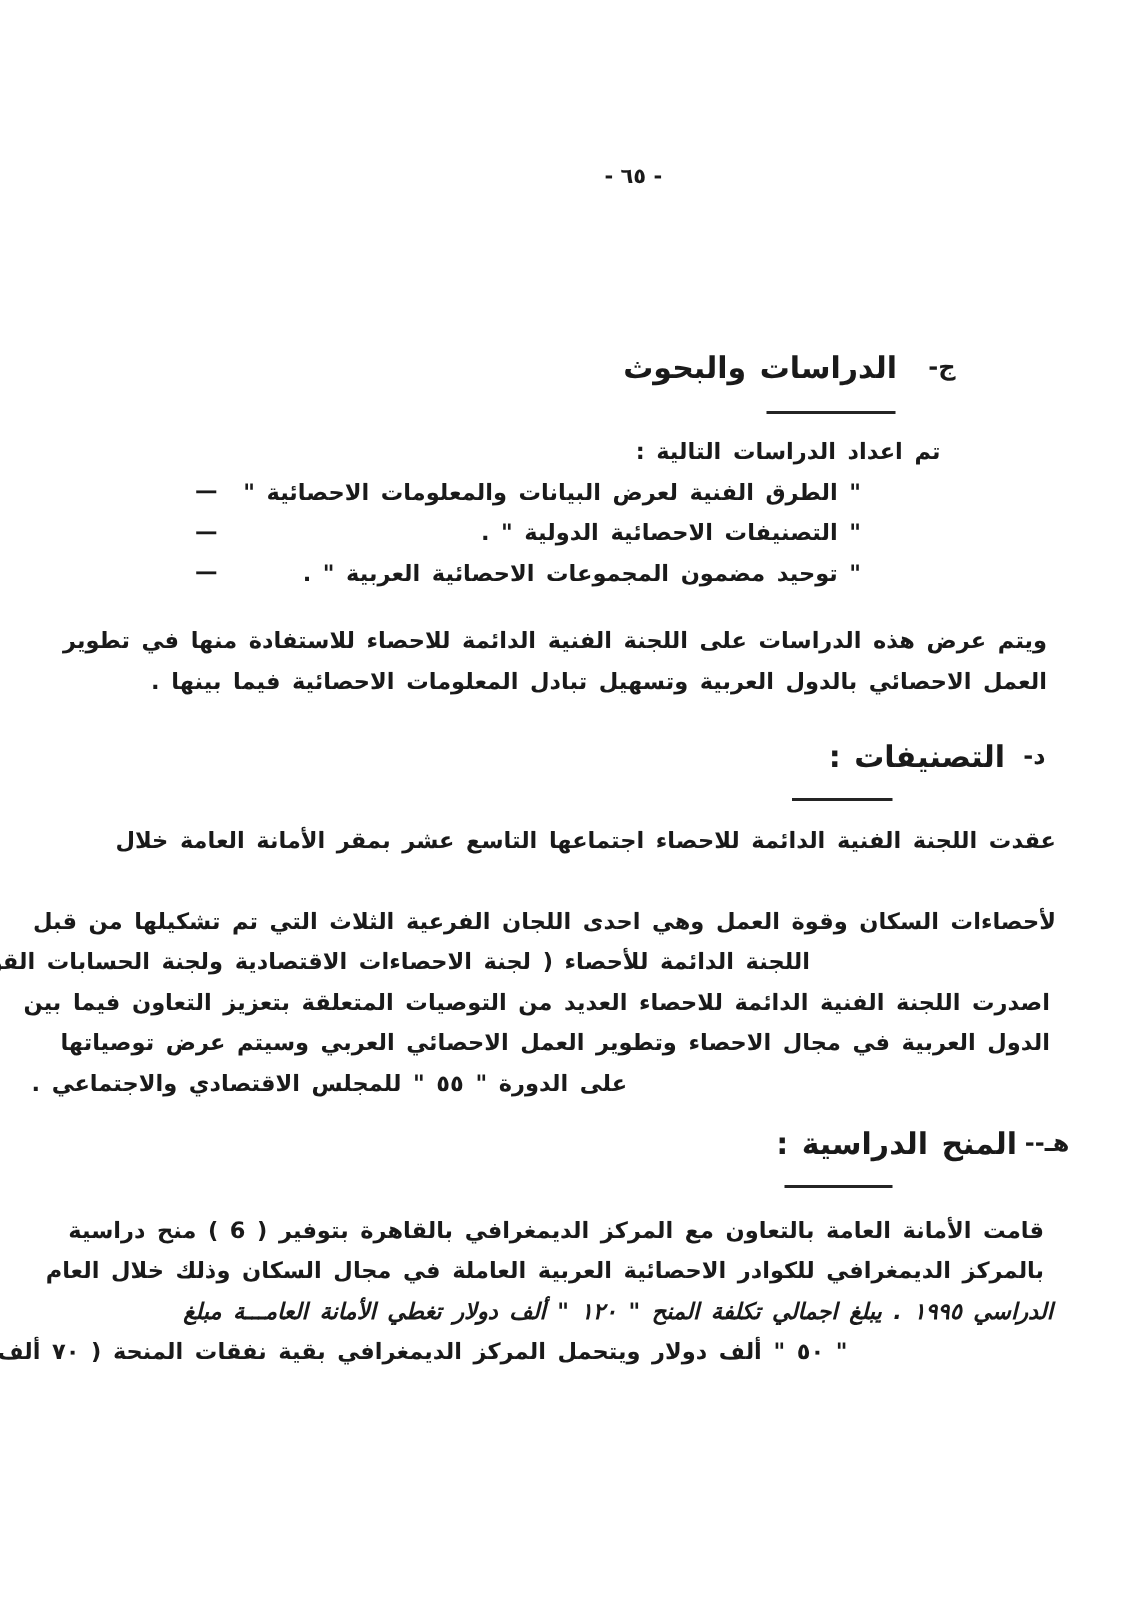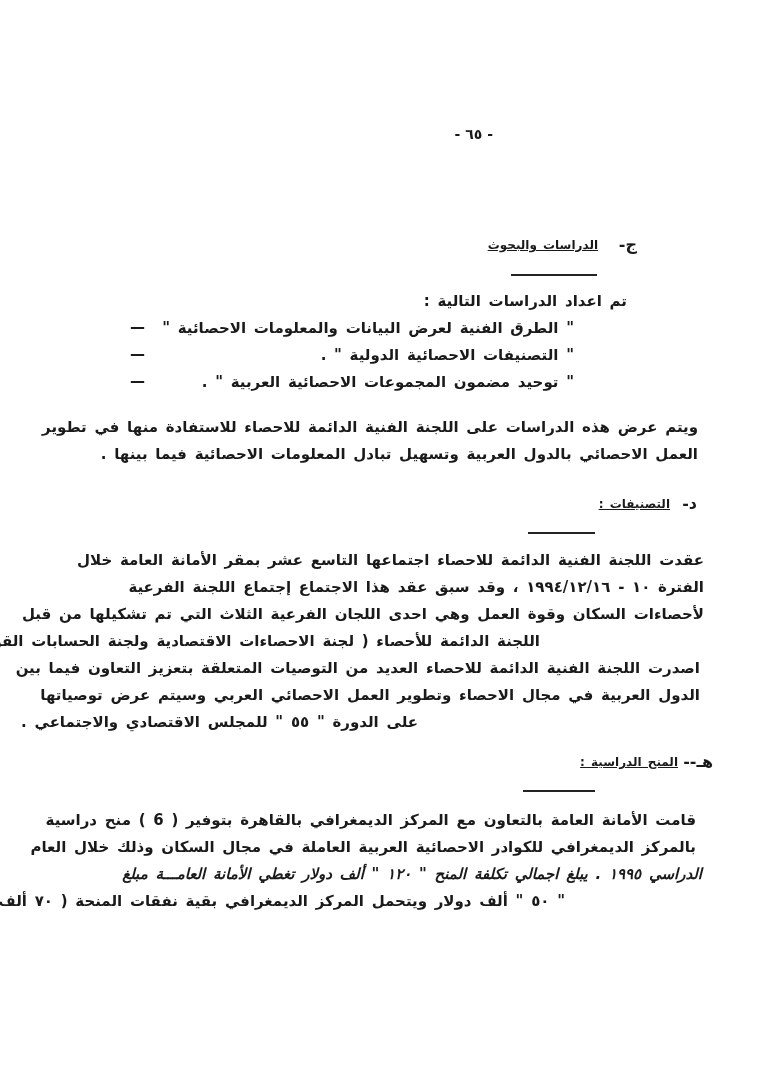--- a/index.html
+++ b/index.html
@@ -9,23 +9,23 @@
     margin:0 auto;
     background:#ffffff;
     font-family:"DejaVu Sans", sans-serif;
     font-weight:700;
     color:#1a1a1a;
     overflow:hidden;
   }
   .abs{position:absolute;}
   .rtl{direction:rtl;unicode-bidi:isolate;white-space:nowrap;}
   .body-line{font-size:15px;line-height:22px;word-spacing:2.5px;}
-  .heading{font-size:12px;line-height:22px;word-spacing:2px;text-decoration:underline;}
+  .heading{font-size:20px;line-height:22px;word-spacing:2px;}
   .marker{font-size:16px;line-height:22px;}
-  .pagenum{font-size:14px;letter-spacing:1px;text-align:right;margin-top:16px;}
+  .pagenum{font-size:14px;letter-spacing:1px;text-align:left;}
   .rule{height:2px;background:#242424;}
   .bullet{font-size:15px;line-height:22px;}
 </style>
 </head>
 <body>
 
 <div class="page">
 
   <div class="abs rtl pagenum" style="top:110px;left:403px;width:90px;">- ٦٥ -</div>
 
@@ -45,21 +45,20 @@
   <div class="abs rtl body-line" style="top:371px;right:188px;">" توحيد مضمون المجموعات الاحصائية العربية " .</div>
 
   <div class="abs rtl body-line" style="top:416px;right:64px;">ويتم عرض هذه الدراسات على اللجنة الفنية الدائمة للاحصاء للاستفادة منها في تطوير</div>
   <div class="abs rtl body-line" style="top:443px;right:64px;">العمل الاحصائي بالدول العربية وتسهيل تبادل المعلومات الاحصائية فيما بينها .</div>
 
   <div class="abs rtl marker" style="top:493px;right:65px;">د-</div>
   <div class="abs rtl heading" style="top:493px;right:92px;">التصنيفات :</div>
   <div class="abs rule" style="top:532px;right:167px;width:67px;"></div>
 
   <div class="abs rtl body-line" style="top:549px;right:58px;">عقدت اللجنة الفنية الدائمة للاحصاء اجتماعها التاسع عشر بمقر الأمانة العامة خلال</div>
-  <div class="abs rtl body-line" style="top:576px;right:58px;">الفترة ١٠ - ١٩٩٤/١٢/١٦ ، وقد سبق عقد هذا الاجتماع إجتماع اللجنة الفرعية</div>
   <div class="abs rtl body-line" style="top:603px;right:58px;">لأحصاءات السكان وقوة العمل وهي احدى اللجان الفرعية الثلاث التي تم تشكيلها من قبل</div>
   <div class="abs rtl body-line" style="top:630px;right:222px;">اللجنة الدائمة للأحصاء ( لجنة الاحصاءات الاقتصادية ولجنة الحسابات القومية ) .</div>
 
   <div class="abs rtl body-line" style="top:684px;right:62px;">الدول العربية في مجال الاحصاء وتطوير العمل الاحصائي العربي وسيتم عرض توصياتها</div>
   <div class="abs rtl body-line" style="top:657px;right:62px;">اصدرت اللجنة الفنية الدائمة للاحصاء العديد من التوصيات المتعلقة بتعزيز التعاون فيما بين</div>
   <div class="abs rtl body-line" style="top:711px;right:344px;">على الدورة " ٥٥ " للمجلس الاقتصادي والاجتماعي .</div>
 
   <div class="abs rtl marker" style="top:751px;right:49px;">هـ--</div>
   <div class="abs rtl heading" style="top:751px;right:84px;">المنح الدراسية :</div>
   <div class="abs rule" style="top:790px;right:167px;width:72px;"></div>

